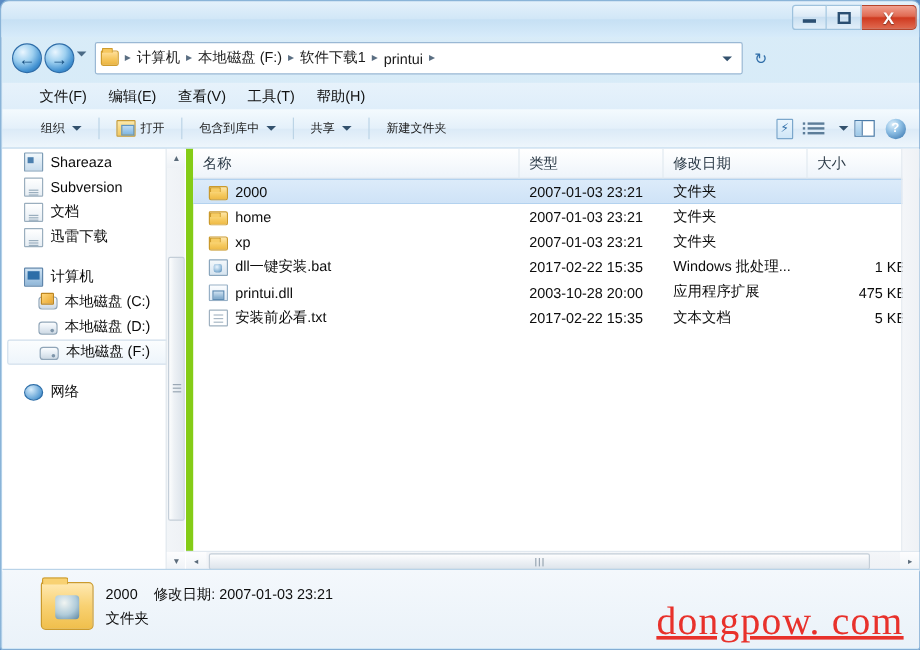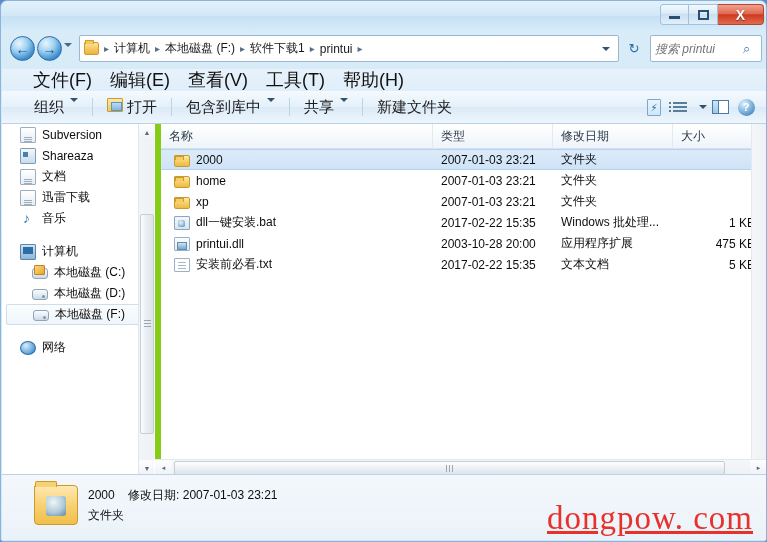--- a/index.html
+++ b/index.html
@@ -105,29 +105,29 @@
     font-family: "Liberation Sans", sans-serif; color: #444;
     font-style: italic; background: transparent;
   }
   .search-icon { color: #2e6ea8; font-size: 13px; }
   
   .menubar {
     position: absolute; left: 1px; top: 68px; width: 765px; height: 22px;
     display: flex; align-items: center; padding-left: 22px;
     background: linear-gradient(to bottom,#e7f2fb,#dfeefa);
   }
-  .menu-item { font-size: 18px; color: #111; padding: 2px 9px; }
+  .menu-item { font-size: 12px; color: #111; padding: 2px 9px; }
   
   .toolbar {
     position: absolute; left: 1px; top: 90px; width: 765px; height: 33px;
     background: linear-gradient(to bottom,#f4fafe 0%,#e4f0fa 50%,#dbeaf7 51%,#eef6fc 100%);
     border-bottom: 1px solid #b9d3e8;
     display: flex; align-items: center; padding-left: 24px;
   }
-  .tb-item { display: flex; align-items: flex-start; font-size: 15px; color: #1b1b1b; padding: 3px 8px; white-space: nowrap; }
+  .tb-item { display: flex; align-items: center; font-size: 10px; color: #1b1b1b; padding: 3px 8px; white-space: nowrap; }
   .tb-caret {
     width: 0; height: 0; margin-left: 6px;
     border-left: 4px solid transparent; border-right: 4px solid transparent;
     border-top: 4px solid #33516d;
   }
   .tb-sep { width: 1px; height: 18px; background: #bcd4e6; margin: 0 6px; }
   .tb-openicon {
     width: 16px; height: 14px; margin-right: 4px;
     background: linear-gradient(to bottom,#fde9a9,#f3c85c);
     border: 1px solid #c89b33; border-radius: 1px;
@@ -390,24 +390,20 @@
       <span class="crumb-sep">▸</span>
       <span class="crumb">printui</span>
       <span class="crumb-sep">▸</span>
       <span class="crumb-caret"></span>
     </div>
 
     <div class="refreshbtn">
       <span>↻</span>
     </div>
 
-    <div class="searchbox">
-      <input type="text" placeholder="搜索 printui" style="">
-      <span class="search-icon">⌕</span>
-    </div>
   </div>
 
   <div class="menubar">
     <div class="menu-item">文件(F)</div>
     <div class="menu-item">编辑(E)</div>
     <div class="menu-item">查看(V)</div>
     <div class="menu-item">工具(T)</div>
     <div class="menu-item">帮助(H)</div>
   </div>
 
@@ -457,38 +453,34 @@
         <span class="ic-help">?</span>
       </div>
     </div>
   </div>
 
   <div class="body-area">
 
     <div class="sidebar">
       <div id="nav-rows">
           <div class="nav-row">
+            <span class="nav-ic ic-shareaza"></span>
+            <span class="nav-label">Shareaza</span>
+          </div>
+          <div class="nav-row">
             <span class="nav-ic ic-doc"></span>
             <span class="nav-label">Subversion</span>
-          </div>
-          <div class="nav-row">
-            <span class="nav-ic ic-shareaza"></span>
-            <span class="nav-label">Shareaza</span>
           </div>
           <div class="nav-row">
             <span class="nav-ic ic-doc"></span>
             <span class="nav-label">文档</span>
           </div>
           <div class="nav-row">
             <span class="nav-ic ic-doc"></span>
             <span class="nav-label">迅雷下载</span>
-          </div>
-          <div class="nav-row">
-            <span class="nav-ic ic-music"></span>
-            <span class="nav-label">音乐</span>
           </div>
           <div class="nav-row" style="height: 12px;">
             <span class="nav-label"></span>
           </div>
           <div class="nav-row">
             <span class="nav-ic ic-computer"></span>
             <span class="nav-label">计算机</span>
           </div>
           <div class="nav-row indent2">
             <span class="nav-ic ic-drive-win"></span>

